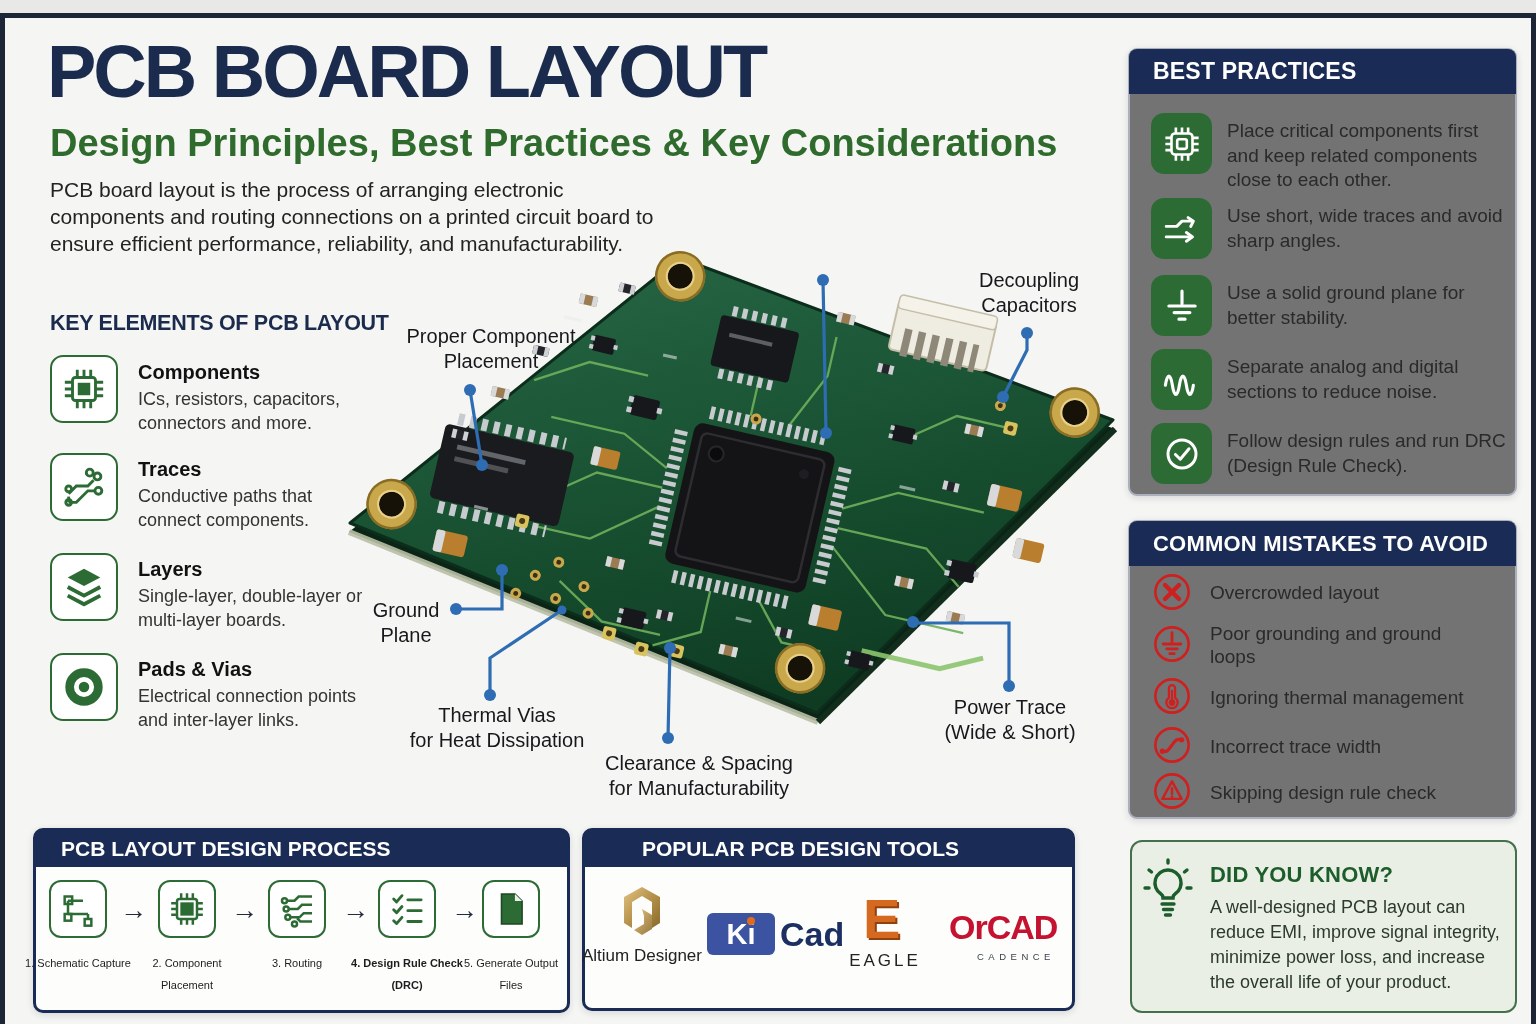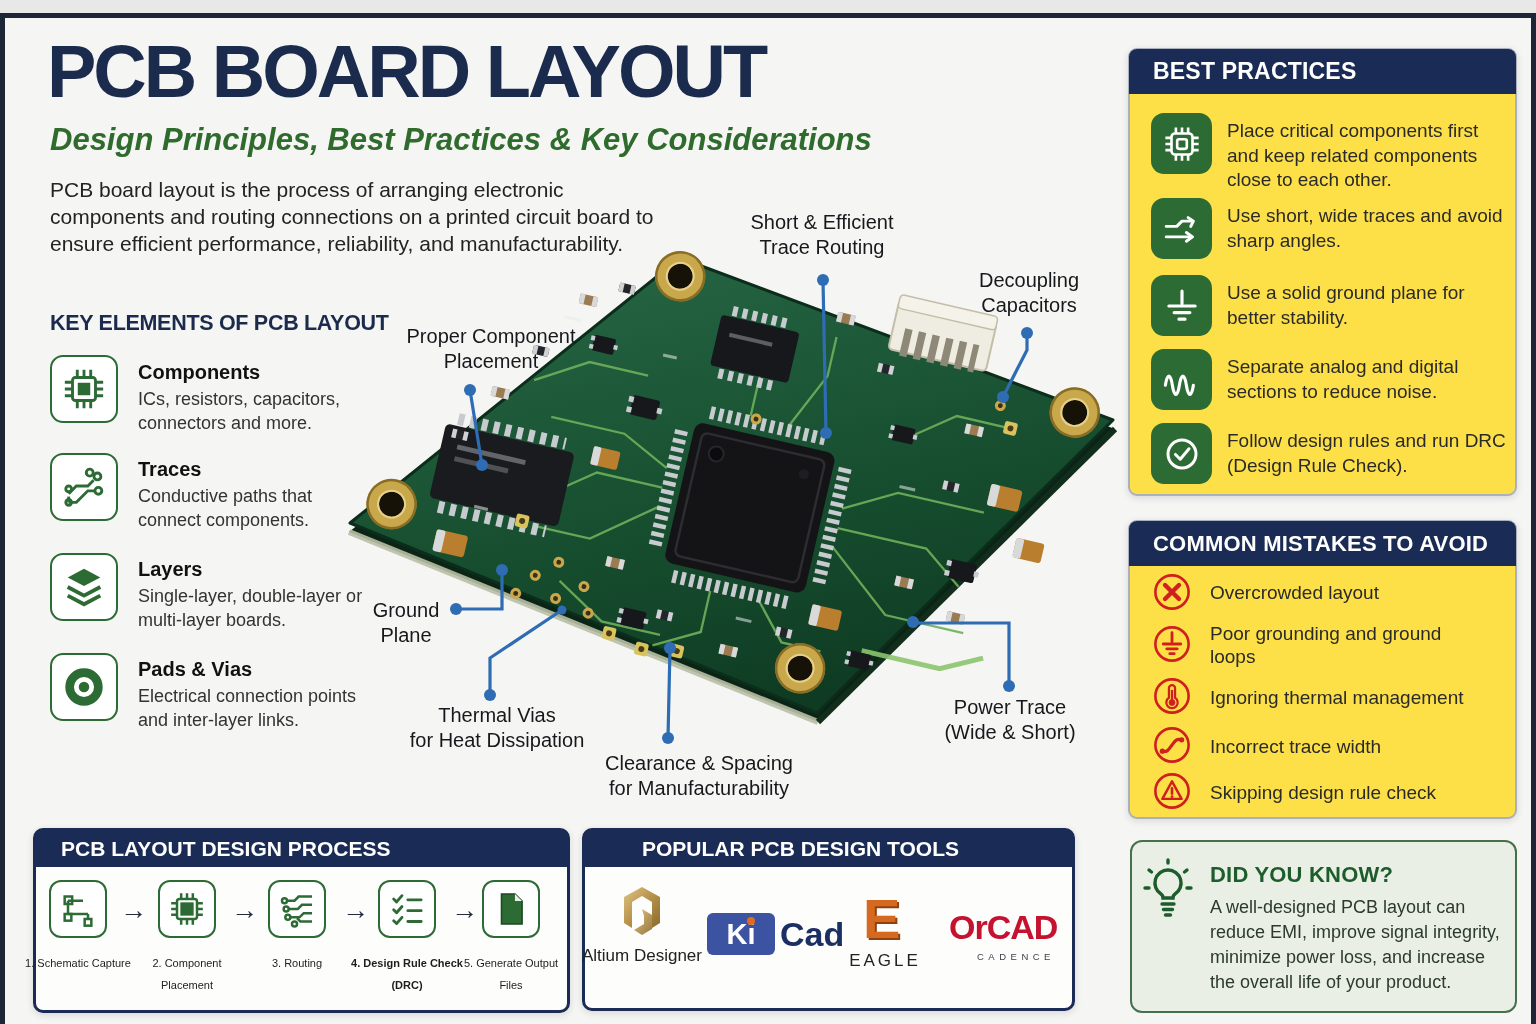--- a/index.html
+++ b/index.html
@@ -3,32 +3,32 @@
 <meta charset="utf-8">
 <style>
   html,body{margin:0;padding:0;background:#e8e8e6;}
   #page{position:relative;width:1536px;height:1024px;background:#f5f5f3;
         border:5px solid #1d2637;box-sizing:border-box;overflow:hidden;
         font-family:"Liberation Sans",sans-serif;color:#1e1e1e;margin-top:13px;}
   .abs{position:absolute;}
   
   .main-title{left:42px;top:16px;font-size:74px;font-weight:bold;letter-spacing:-3px;
               color:#1b2b4d;line-height:76px;white-space:nowrap;}
-  .sub-title{left:45px;top:104px;font-size:31px;font-weight:bold;color:#2e6b2c;white-space:nowrap;font-style:italic;}
+  .sub-title{left:45px;top:104px;font-size:38px;font-weight:bold;color:#2e6b2c;white-space:nowrap;}
   .intro{left:45px;top:158px;width:620px;font-size:21px;line-height:27px;color:#232323;}
   
   .ke-heading{left:45px;top:293px;font-size:21.5px;font-weight:bold;color:#1b2b4d;letter-spacing:-0.3px;}
   .tile{width:68px;height:68px;background:#fff;border:2px solid #2d6b35;border-radius:13px;
         display:flex;align-items:center;justify-content:center;color:#2d6b35;box-sizing:border-box;}
   .ke-title{font-size:20px;font-weight:bold;color:#111;}
   .ke-desc{font-size:18px;line-height:23.5px;color:#333;width:230px;}
   
   .callout{transform:translateX(-50%);text-align:center;font-size:20px;line-height:25px;color:#17181c;}
   
-  .panel{background:#fde047;border:2px solid #aab0bc;border-radius:9px;
+  .panel{background:#737373;border:2px solid #aab0bc;border-radius:9px;
          box-shadow:0 2px 7px rgba(30,40,60,.14);box-sizing:border-box;}
   .panel-hd{position:absolute;left:-1px;top:-1px;right:-1px;height:45px;background:#1a2c55;
             border-radius:8px 8px 0 0;display:flex;align-items:center;padding-left:24px;
             color:#fff;font-weight:bold;font-size:23px;letter-spacing:0.2px;white-space:nowrap;}
   .bp-icon{width:61px;height:61px;background:#2d6b34;border-radius:13px;display:flex;
            align-items:center;justify-content:center;color:#fff;}
   .bp-text{font-size:19px;line-height:24.5px;color:#2a2a2a;width:280px;}
   .mk-icon{width:42px;height:42px;color:#cf1f1f;}
   .mk-text{font-size:19px;line-height:23px;color:#2a2a2a;width:270px;}
   
@@ -298,24 +298,20 @@
         <circle cx="335" cy="450" r="6"></circle>
       <circle cx="674" cy="488" r="6"></circle>
         <circle cx="578" cy="424" r="6"></circle>
     </g>
   </svg>
 
   <div class="abs callout" style="left:486px;top:306px;">
     <div>Proper Component</div>
       <div>Placement</div>
     </div>
-  <div class="abs callout" style="left:817px;top:192px;">
-    <div>Short &amp; Efficient</div>
-      <div>Trace Routing</div>
-    </div>
   <div class="abs callout" style="left:1024px;top:250px;">
     <div>Decoupling</div>
       <div>Capacitors</div>
     </div>
   <div class="abs callout" style="left:401px;top:580px;">
     <div>Ground</div>
       <div>Plane</div>
     </div>
   <div class="abs callout" style="left:492px;top:685px;">
     <div>Thermal Vias</div>

